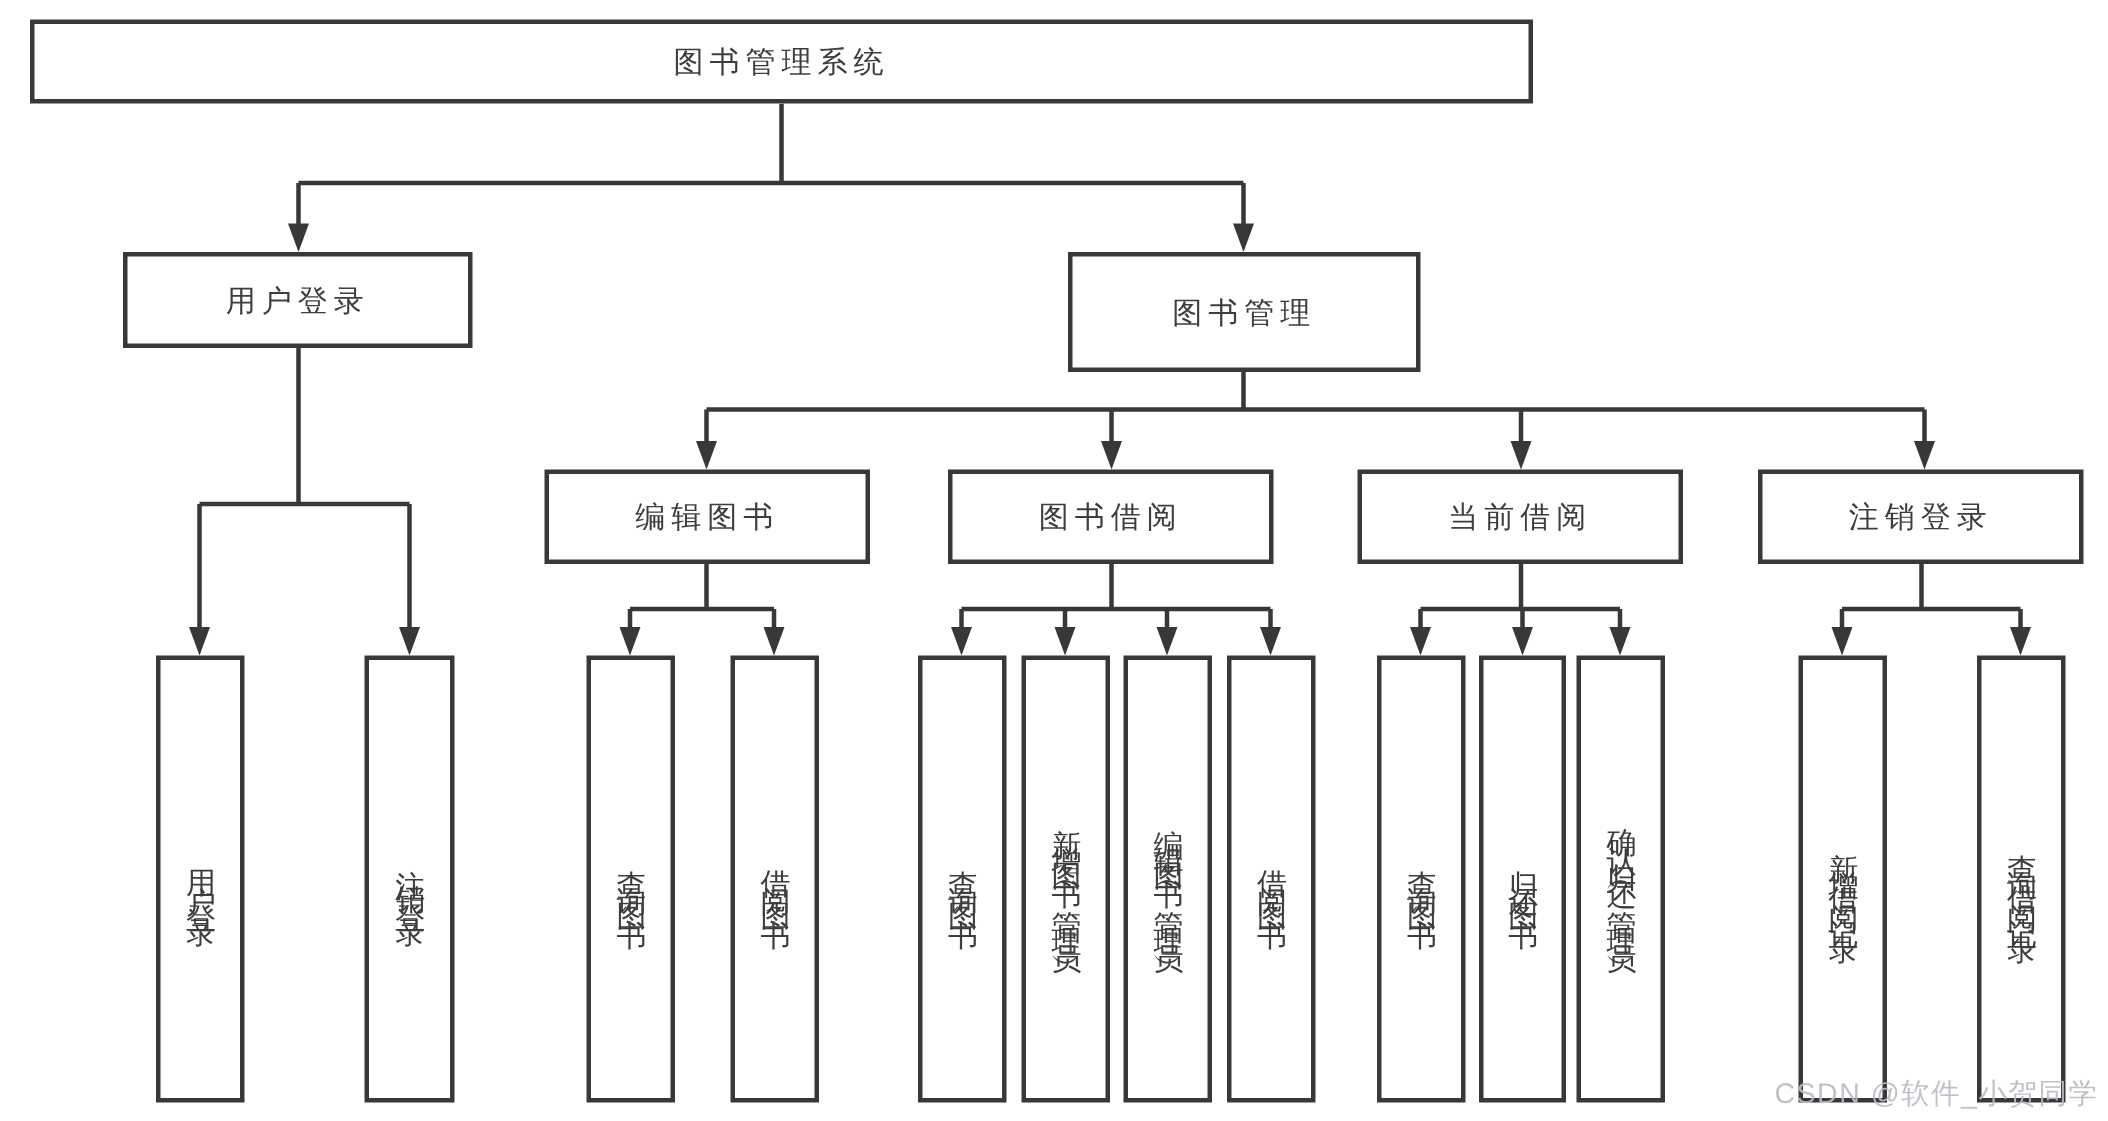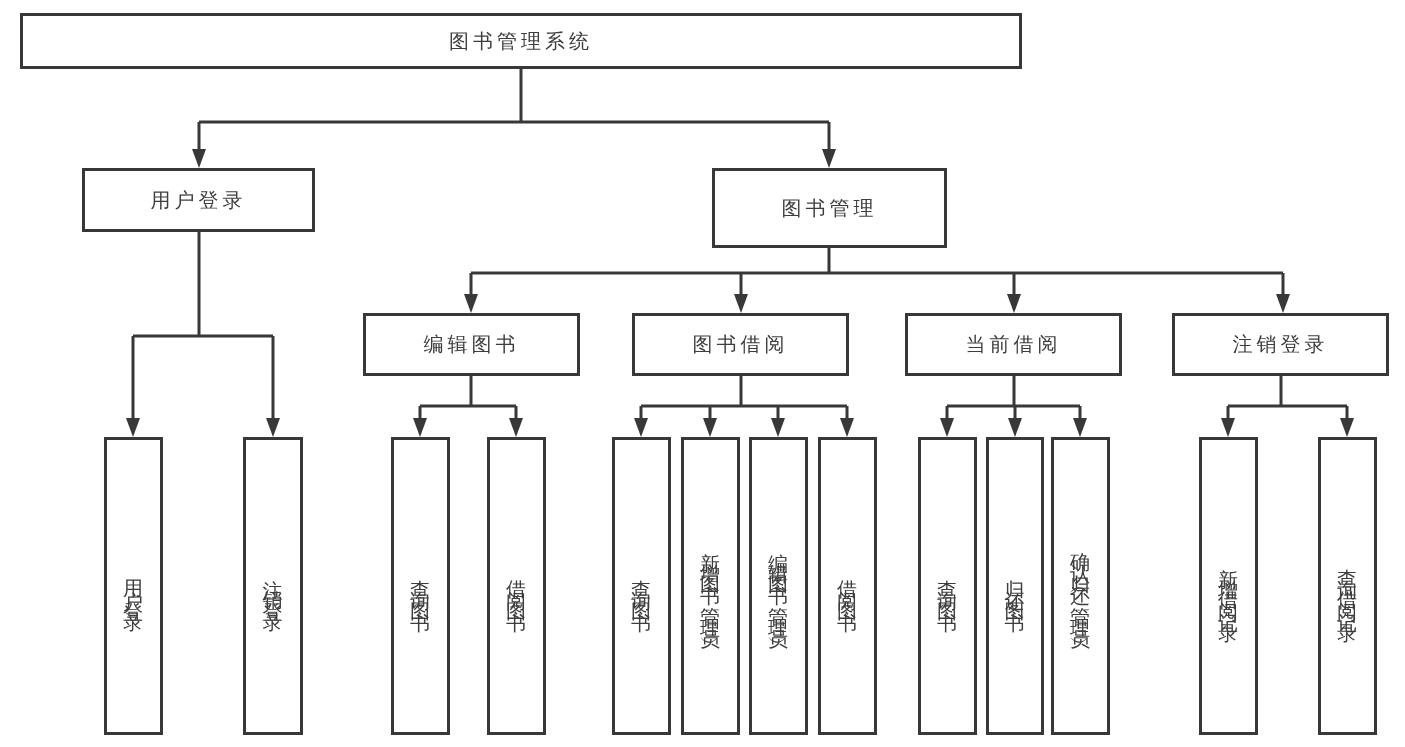--- a/index.html
+++ b/index.html
@@ -121,14 +121,15 @@
     <span class="vtext">确认归还（管理员）</span>
   </div>
 
   <div class="node v" style="left:1199px;top:437px;width:59px;height:298px">
     <span class="vtext">新增借阅记录</span>
   </div>
   <div class="node v" style="left:1318px;top:437px;width:59px;height:298px">
     <span class="vtext">查询借阅记录</span>
   </div>
 
+  <div class="watermark" style="left:1183px;top:716px">CSDN @软件_小贺同学</div>
 
 </div>
 
 </body></html>

